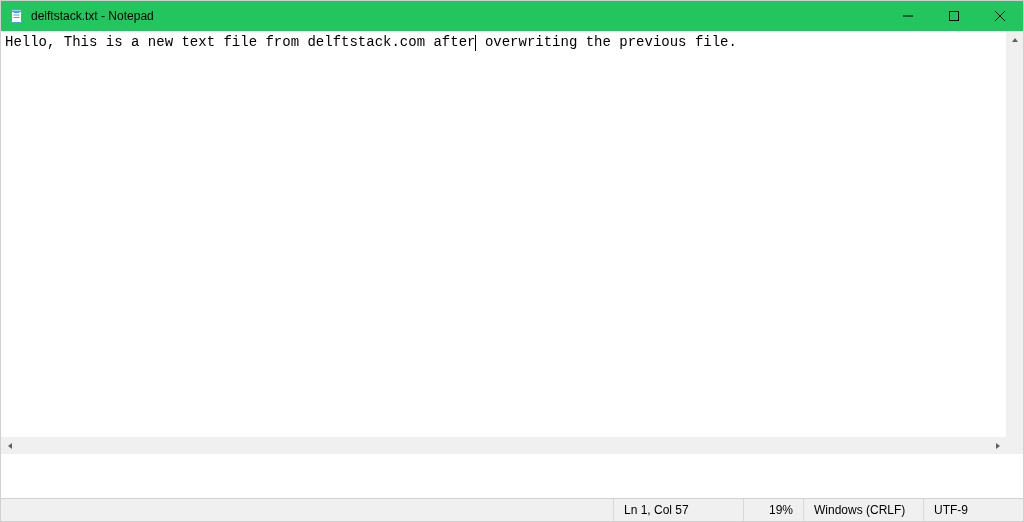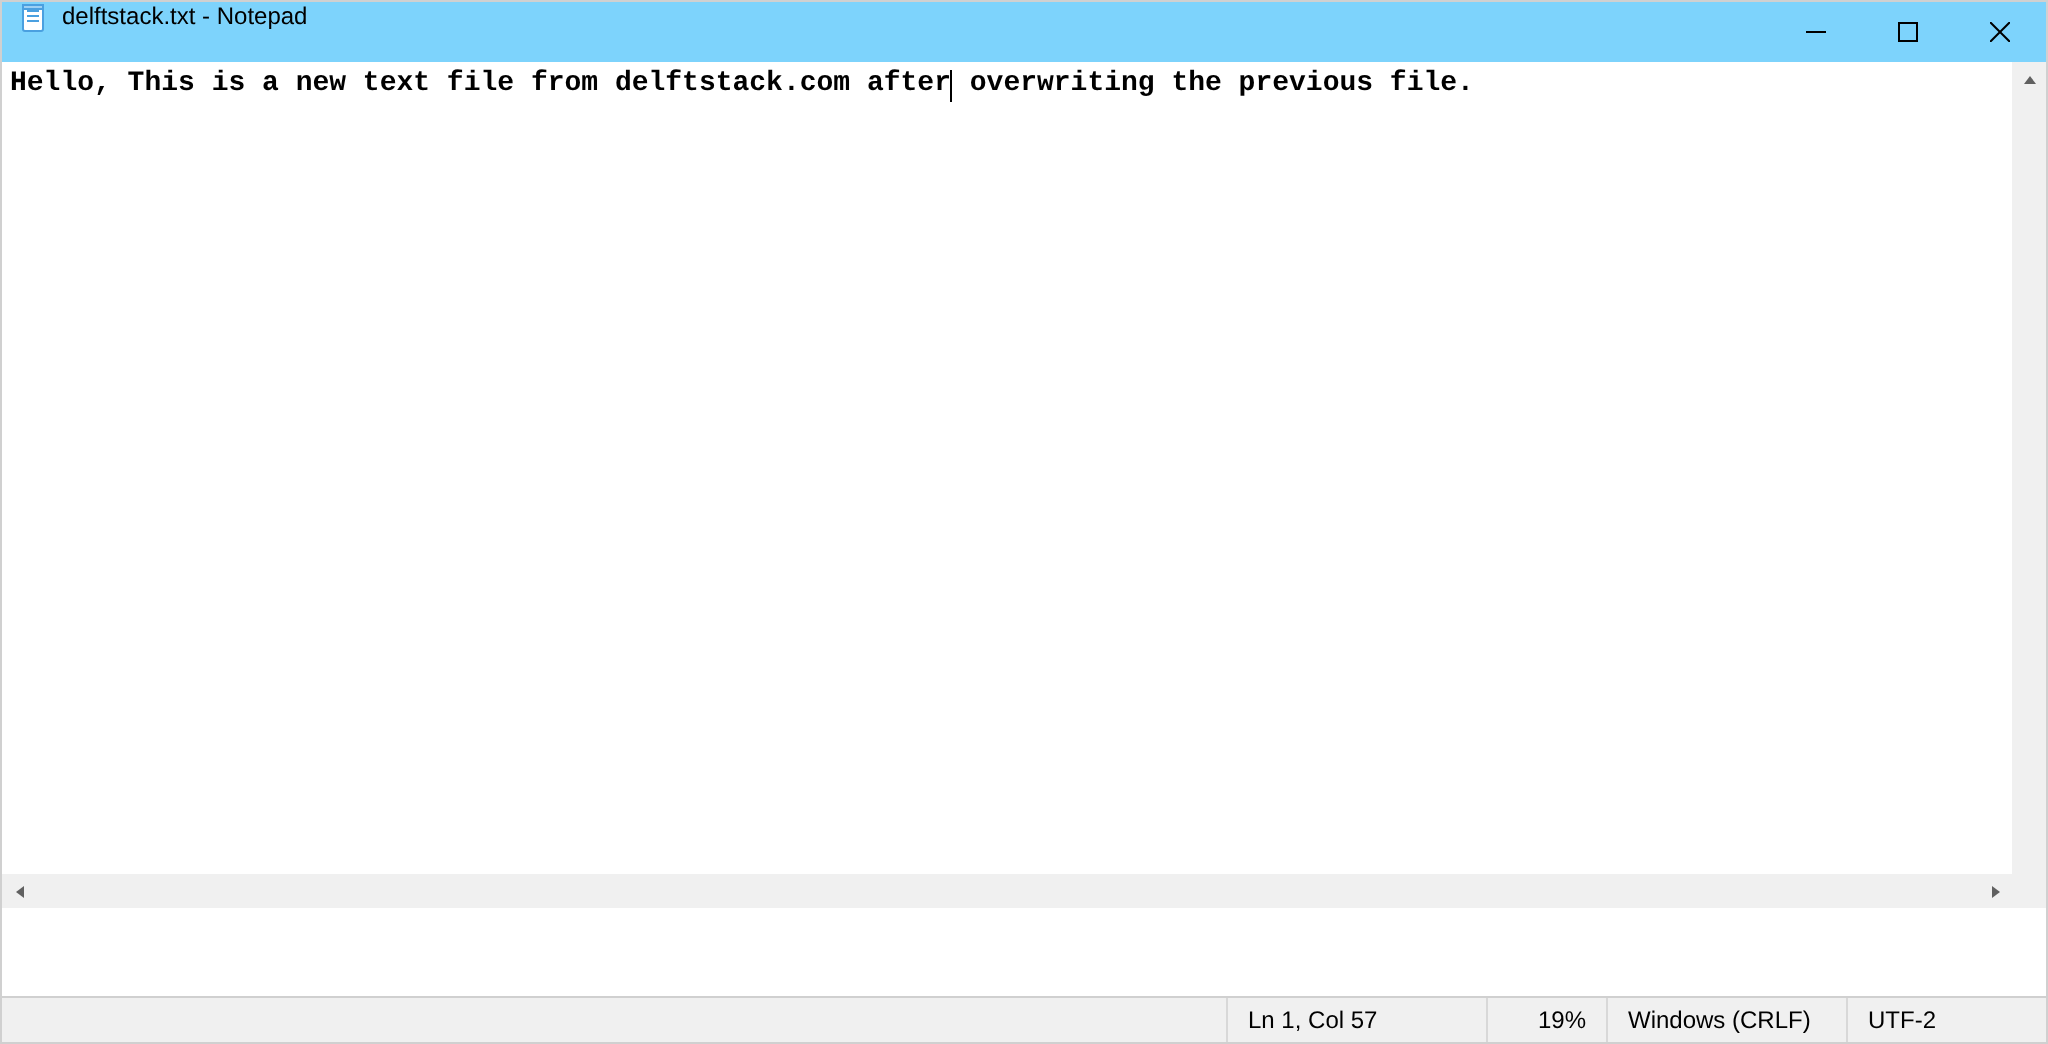--- a/index.html
+++ b/index.html
@@ -1,27 +1,27 @@
 <!DOCTYPE html>
 <html><head>
   <meta charset="utf-8">
   <style>
     * { box-sizing: border-box; margin: 0; padding: 0; }
     html, body { width: 1024px; height: 522px; overflow: hidden; font-family: "Segoe UI", Tahoma, sans-serif; }
     body { background: #fff; }
     .window { width: 100%; height: 100%; display: flex; flex-direction: column; border: 1px solid #d0d0d0; background: #fff; }
-    .titlebar { height: 30px; background: #7dd3fc; display: flex; align-items: flex-start; padding-left: 8px; }
+    .titlebar { height: 30px; background: #22c55e; display: flex; align-items: center; padding-left: 8px; }
     .titlebar-icon { width: 16px; height: 16px; display: flex; align-items: center; justify-content: center; margin-right: 6px; }
     .title-text { font-size: 12px; color: #000; flex: 0 0 auto; }
     .title-spacer { flex: 1; }
     .win-controls { display: flex; height: 100%; }
     .win-btn { width: 46px; height: 100%; display: flex; align-items: center; justify-content: center; cursor: default; }
     .menubar { height: 20px; background: #fff; display: flex; align-items: center; padding: 0 4px; border-bottom: 1px solid #f0f0f0; }
     .menu-item { font-size: 12px; padding: 2px 8px; cursor: default; }
-    .editor-wrap { flex: 1; position: relative; display: flex; overflow: hidden; font-weight: bold; }
+    .editor-wrap { flex: 1; position: relative; display: flex; overflow: hidden; }
     .editor { flex: 1; padding: 2px 4px; font-family: Consolas, "Courier New", monospace; font-size: 14px; line-height: 18px; color: #000; white-space: pre; overflow: hidden; position: relative; }
     .cursor { display: inline-block; width: 0; border-left: 1px solid #000; height: 16px; vertical-align: text-bottom; margin-bottom: -1px; }
     .vscroll { width: 17px; background: #f0f0f0; display: flex; flex-direction: column; align-items: center; justify-content: flex-start; }
     .vscroll-arrow { width: 100%; height: 17px; display: flex; align-items: center; justify-content: center; color: #606060; font-size: 9px; }
     .hscroll-row { height: 17px; background: #f0f0f0; display: flex; }
     .hscroll { flex: 1; display: flex; align-items: center; }
     .hscroll-arrow { width: 17px; height: 100%; display: flex; align-items: center; justify-content: center; color: #606060; font-size: 9px; }
     .hscroll-track { flex: 1; height: 100%; }
     .corner { width: 17px; height: 17px; background: #f0f0f0; }
     .statusbar { height: 23px; background: #f0f0f0; border-top: 1px solid #d0d0d0; display: flex; align-items: stretch; font-size: 12px; margin-top: 44px; }
@@ -96,16 +96,16 @@
       </div>
     </div>
     <div class="corner"></div>
   </div>
 
   <div class="statusbar">
     <div class="status-spacer"></div>
     <div class="status-cell pos">Ln 1, Col 57</div>
     <div class="status-cell zoom">19%</div>
     <div class="status-cell eol">Windows (CRLF)</div>
-    <div class="status-cell enc">UTF-2</div>
+    <div class="status-cell enc">UTF-9</div>
   </div>
 
 </div>
 
 </body></html>

